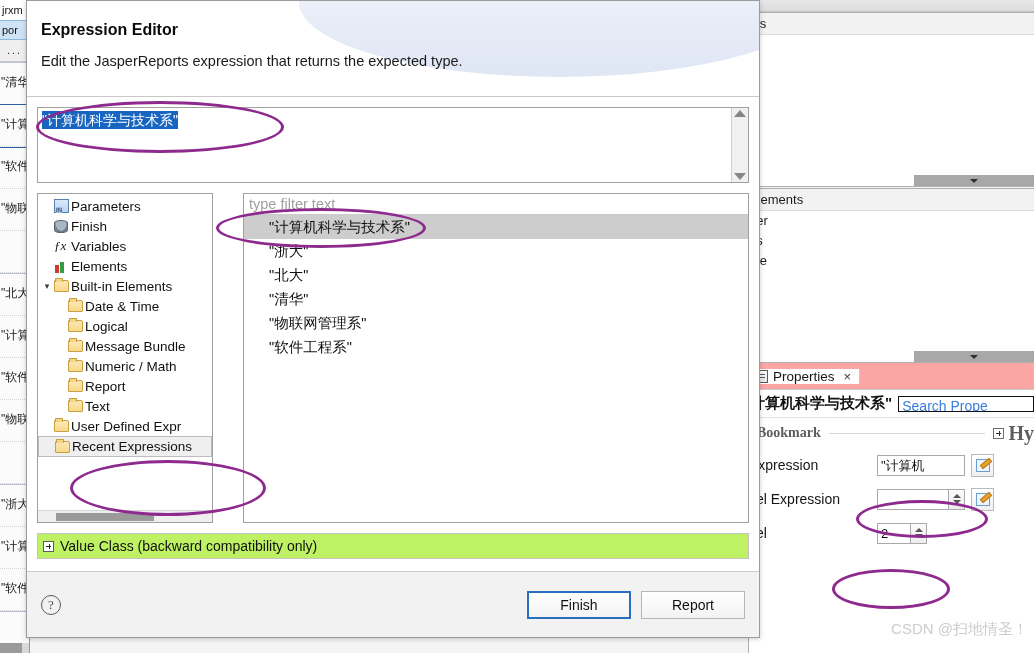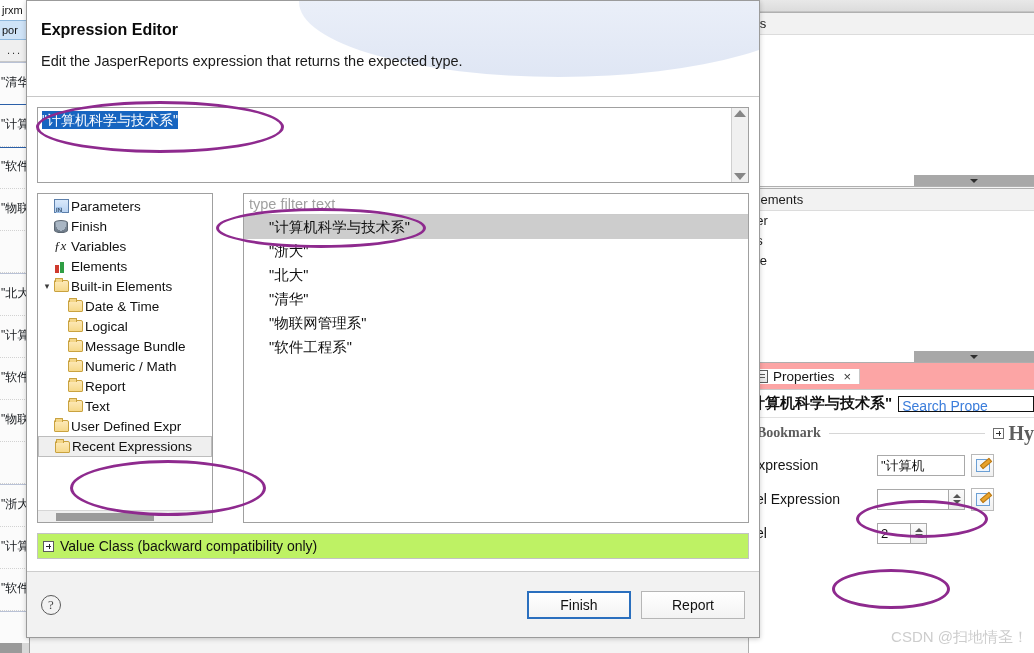--- a/index.html
+++ b/index.html
@@ -252,21 +252,21 @@
   .pencil {
     width: 14px; height: 13px; position: relative;
     background: #eef5fd; border: 1px solid #6b9fd4;
   }
   .pencil::after {
     content: ""; position: absolute; right: -3px; top: 1px;
     width: 10px; height: 3px; background: #e8a32a;
     transform: rotate(-40deg); border: 1px solid #b8791a;
   }
   .watermark {
-    position: absolute; right: 6px; bottom: 6px;
+    position: absolute; right: 6px; bottom: 14px;
     font-size: 15px; color: #cdcdcd; white-space: nowrap;
   }
 
   
   #dialog {
     position: absolute; left: 26px; top: 0; width: 734px; height: 638px;
     background: #ffffff;
     border: 1px solid #9b9b9b;
     box-shadow: 0 1px 5px rgba(0,0,0,.20);
     overflow: hidden;

